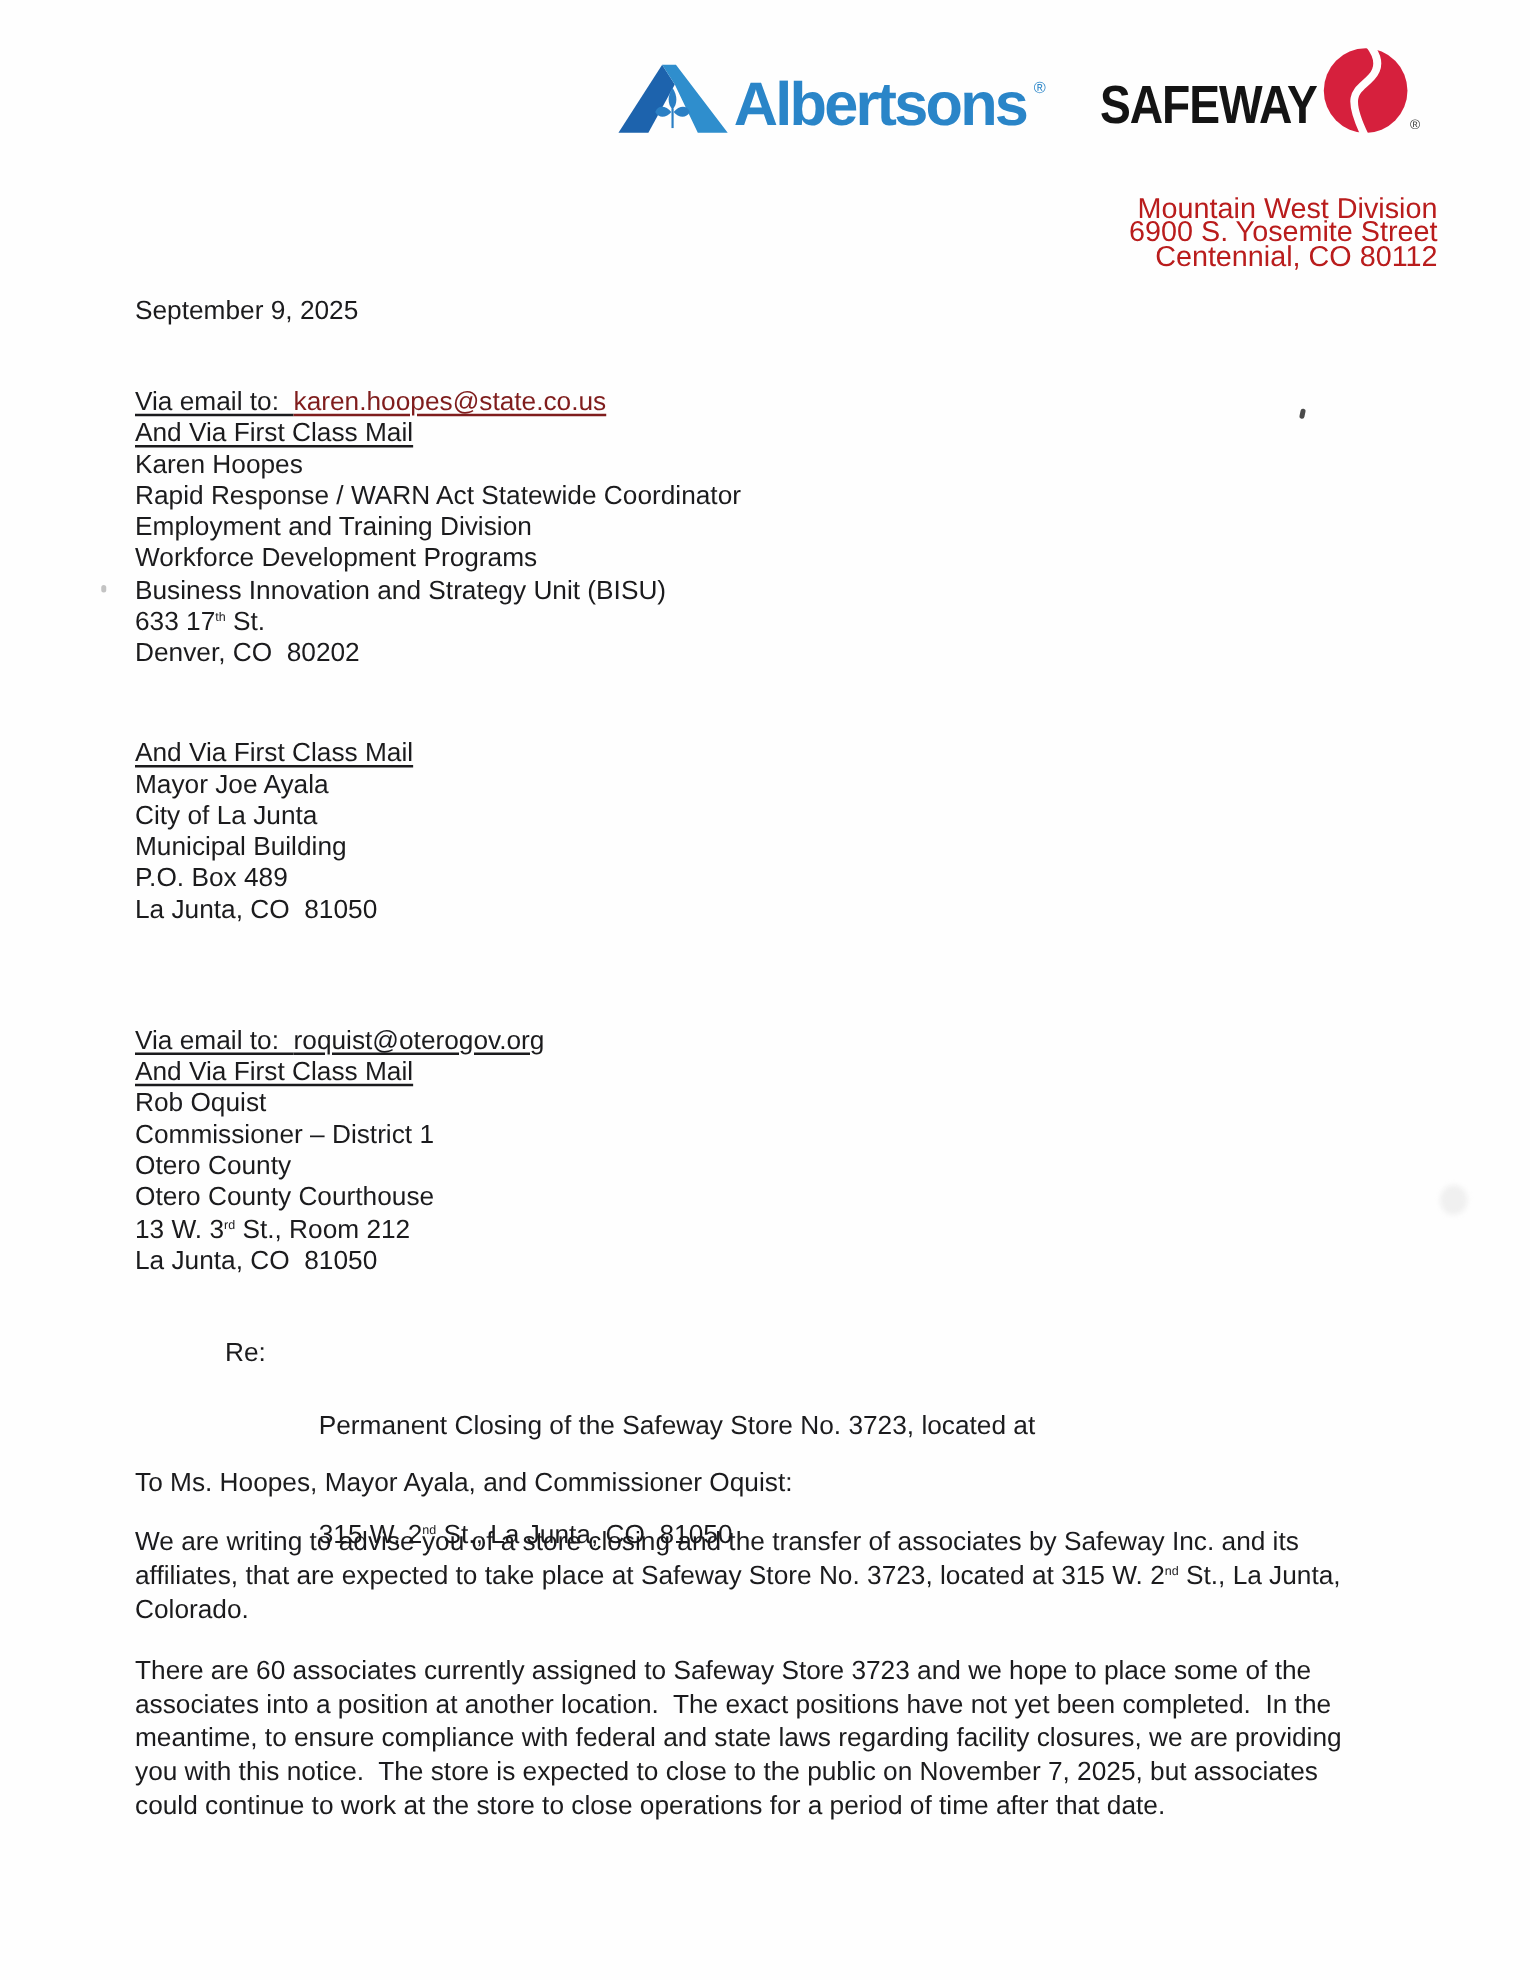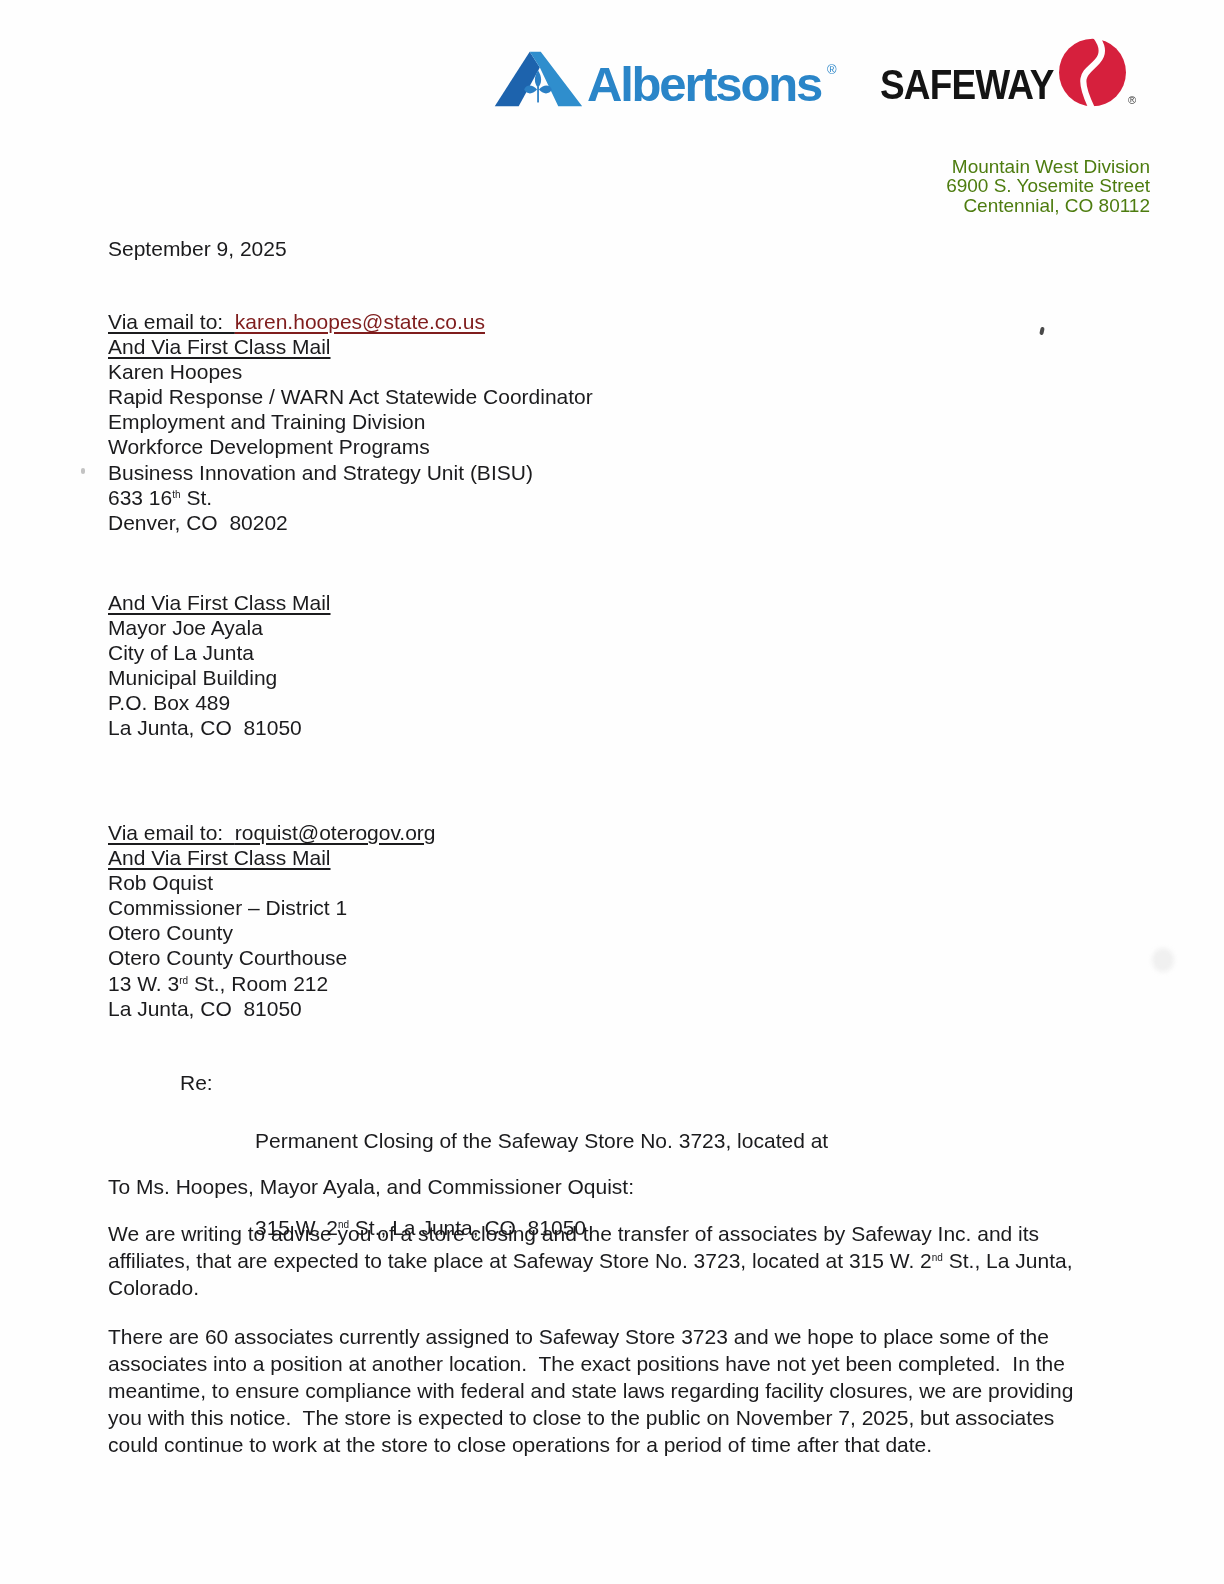--- a/index.html
+++ b/index.html
@@ -19,21 +19,21 @@
   .albertsons-word{
     font-size:49px;font-weight:700;letter-spacing:-2.2px;color:#2a85c8;
   }
   .albertsons-reg{font-size:13px;color:#2a85c8;font-weight:400;}
   .safeway-word{
     font-size:43px;font-weight:700;letter-spacing:-1px;color:#141414;
     transform:scaleX(0.86);transform-origin:left top;
   }
   .safeway-reg{font-size:11px;color:#3a3a3a;}
   .division{
-    font-size:19px;line-height:19.4px;text-align:right;color:#4d7c0f;
+    font-size:23px;line-height:19.4px;text-align:right;color:#b91c1c;
   }
   .body-text{font-size:21px;line-height:27px;white-space:pre-wrap;}
   .re-wrap{font-size:21px;line-height:29px;white-space:pre-wrap;}
   
   .speck1{left:1040px;top:327px;width:4px;height:8px;background:#4a4a4a;border-radius:2px;transform:rotate(12deg);}
   .speck2{left:81px;top:468px;width:4px;height:6px;background:#a9a9a9;border-radius:2px;opacity:.7;}
   .smudge{left:1152px;top:948px;width:22px;height:24px;background:#f0f0f0;border-radius:50%;filter:blur(2px);}
 </style>
 </head>
 <body>
@@ -73,21 +73,21 @@
   <div class="abs addr" style="left:108px;top:236px;">September 9, 2025</div>
 
   <div class="abs addr" style="left:108px;top:309px;">
     <span class="line"><span class="u">Via email to:  </span><span class="u email-link">karen.hoopes@state.co.us</span></span>
     <span class="line u">And Via First Class Mail</span>
     <span class="line">Karen Hoopes</span>
     <span class="line">Rapid Response / WARN Act Statewide Coordinator</span>
     <span class="line">Employment and Training Division</span>
     <span class="line">Workforce Development Programs</span>
     <span class="line">Business Innovation and Strategy Unit (BISU)</span>
-    <span class="line"><span>633 16</span><sup>th</sup><span> St.</span></span>
+    <span class="line"><span>633 17</span><sup>th</sup><span> St.</span></span>
     <span class="line">Denver, CO  80202</span>
   </div>
 
   <div class="abs addr" style="left:108px;top:590px;">
     <span class="line u">And Via First Class Mail</span>
     <span class="line">Mayor Joe Ayala</span>
     <span class="line">City of La Junta</span>
     <span class="line">Municipal Building</span>
     <span class="line">P.O. Box 489</span>
     <span class="line">La Junta, CO  81050</span>

